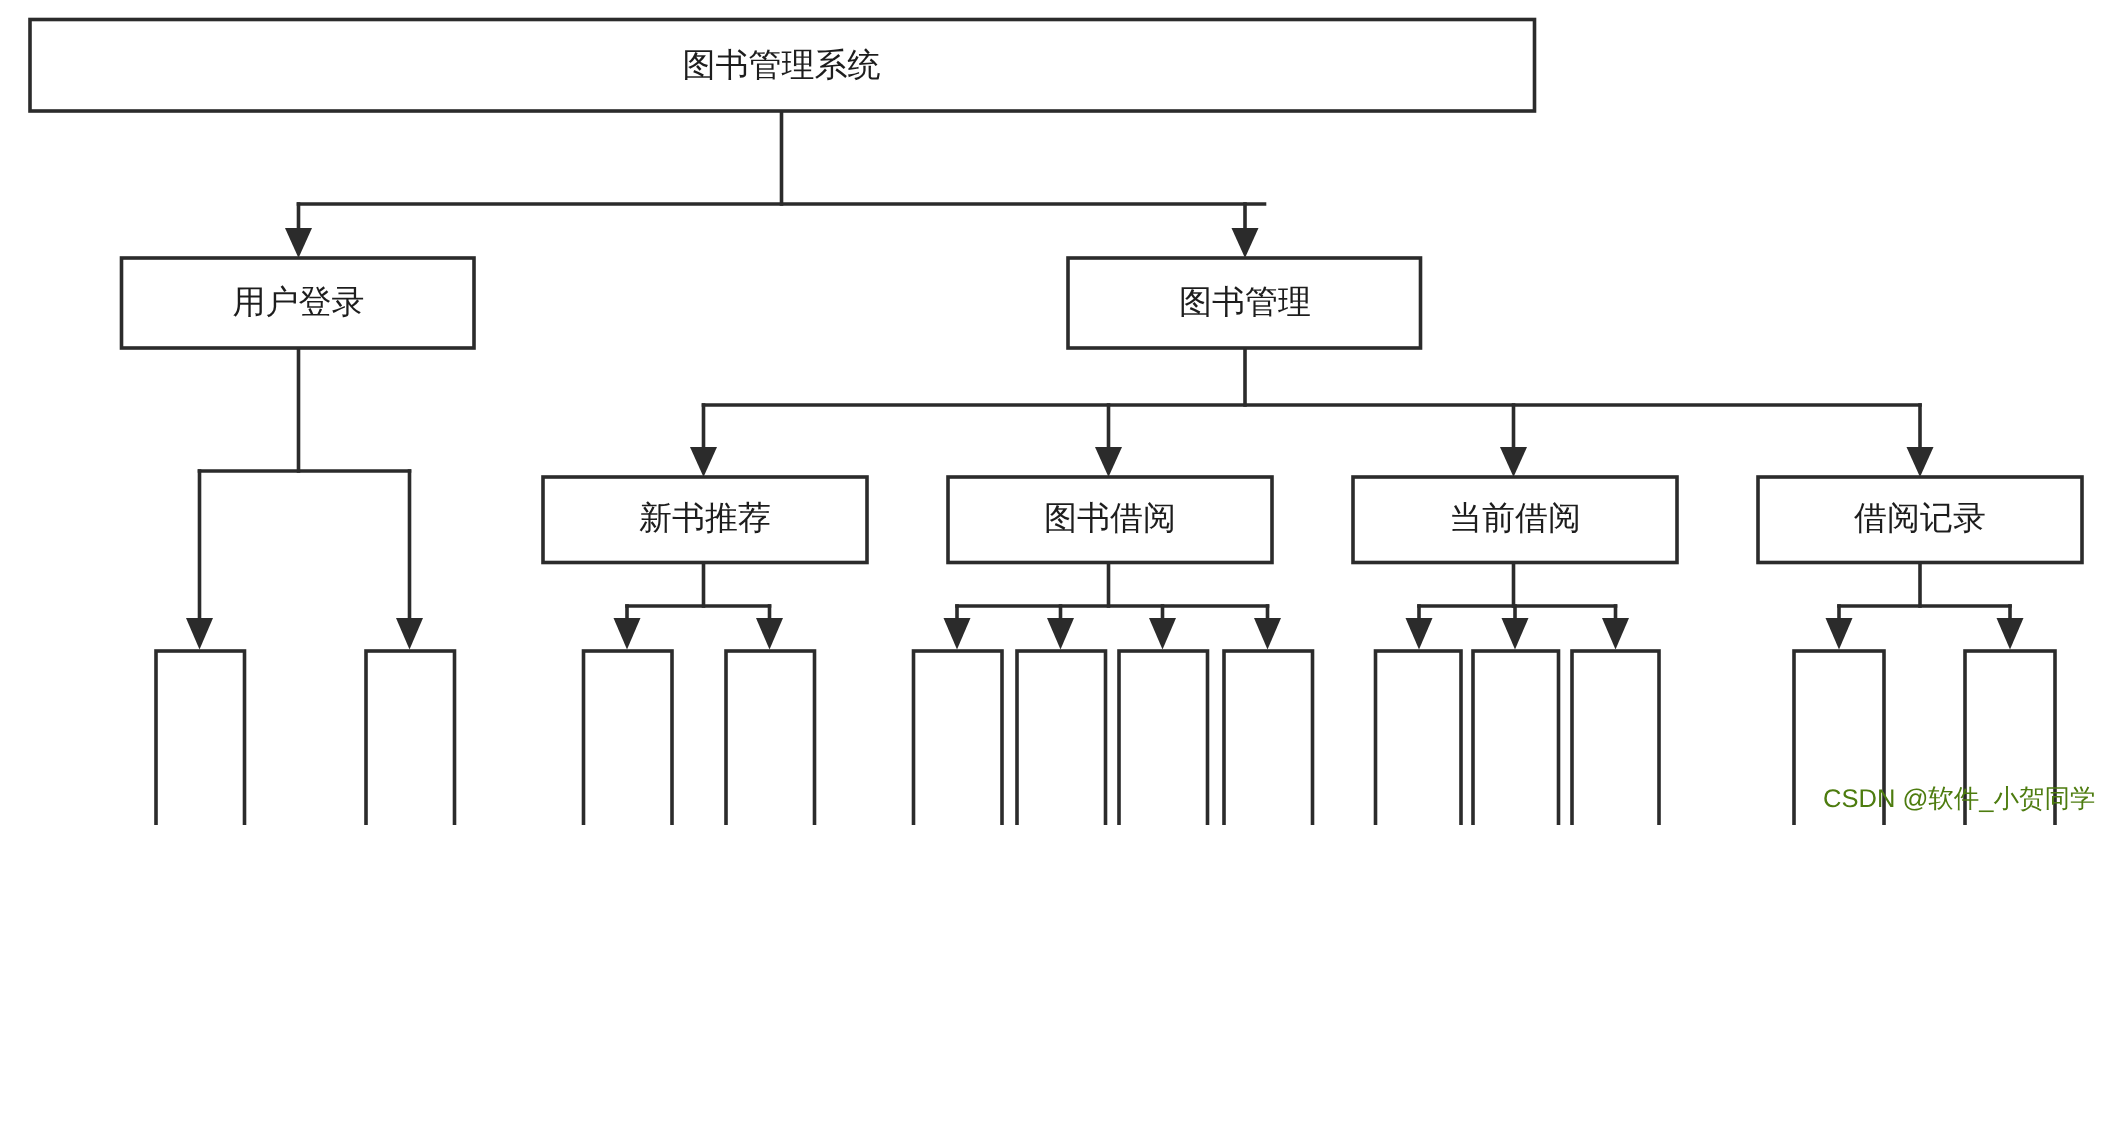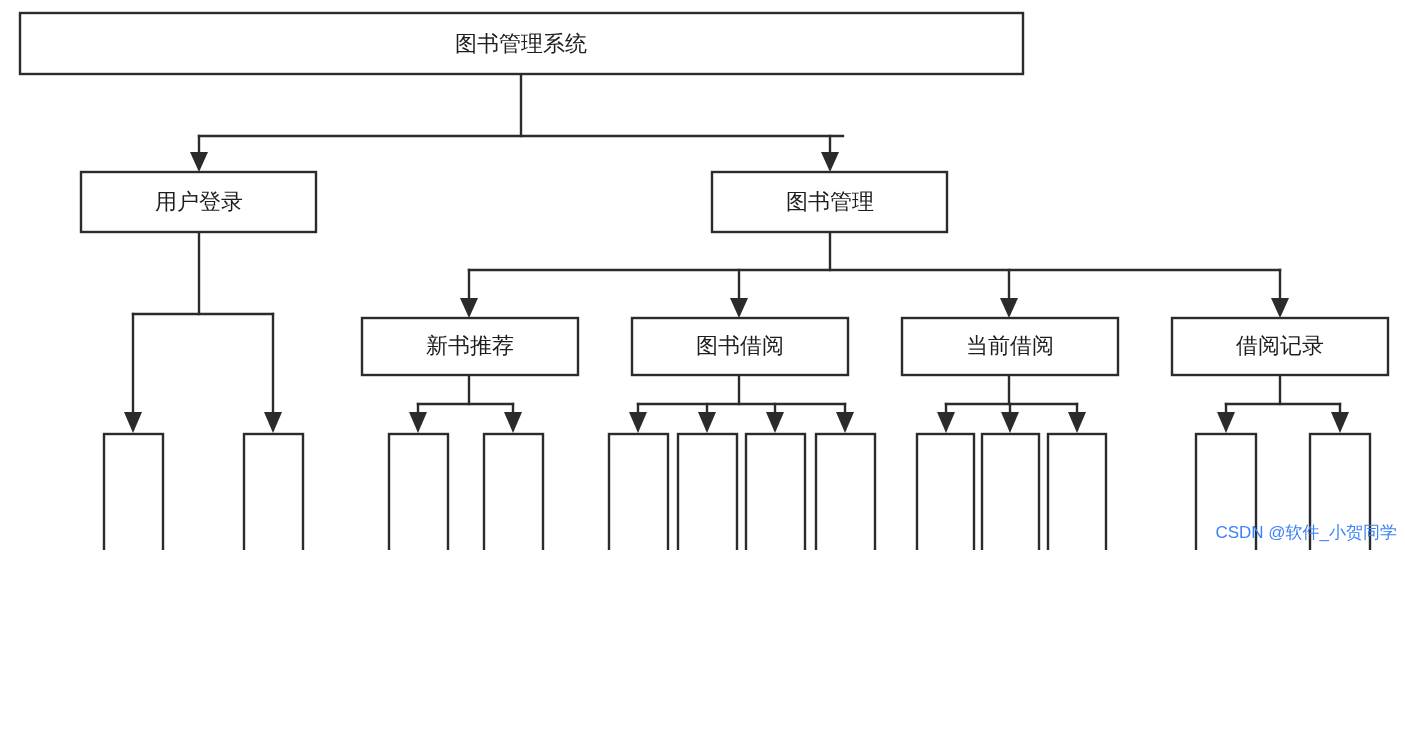--- a/index.html
+++ b/index.html
@@ -60,21 +60,21 @@
     letter-spacing: 1px;
     white-space: nowrap;
     pointer-events: none;
   }
   .watermark {
     position: absolute;
     right: 8px;
     bottom: 6px;
     font-family: "Liberation Sans", "DejaVu Sans", sans-serif;
     font-size: 17px;
-    color: #3b82f6;
+    color: #4d7c0f;
     white-space: nowrap;
     user-select: none;
   }
 </style>
 </head>
 <body>
 
 <div id="diagram-root">
 
   <svg class="flow" viewBox="0 0 1405 747">

